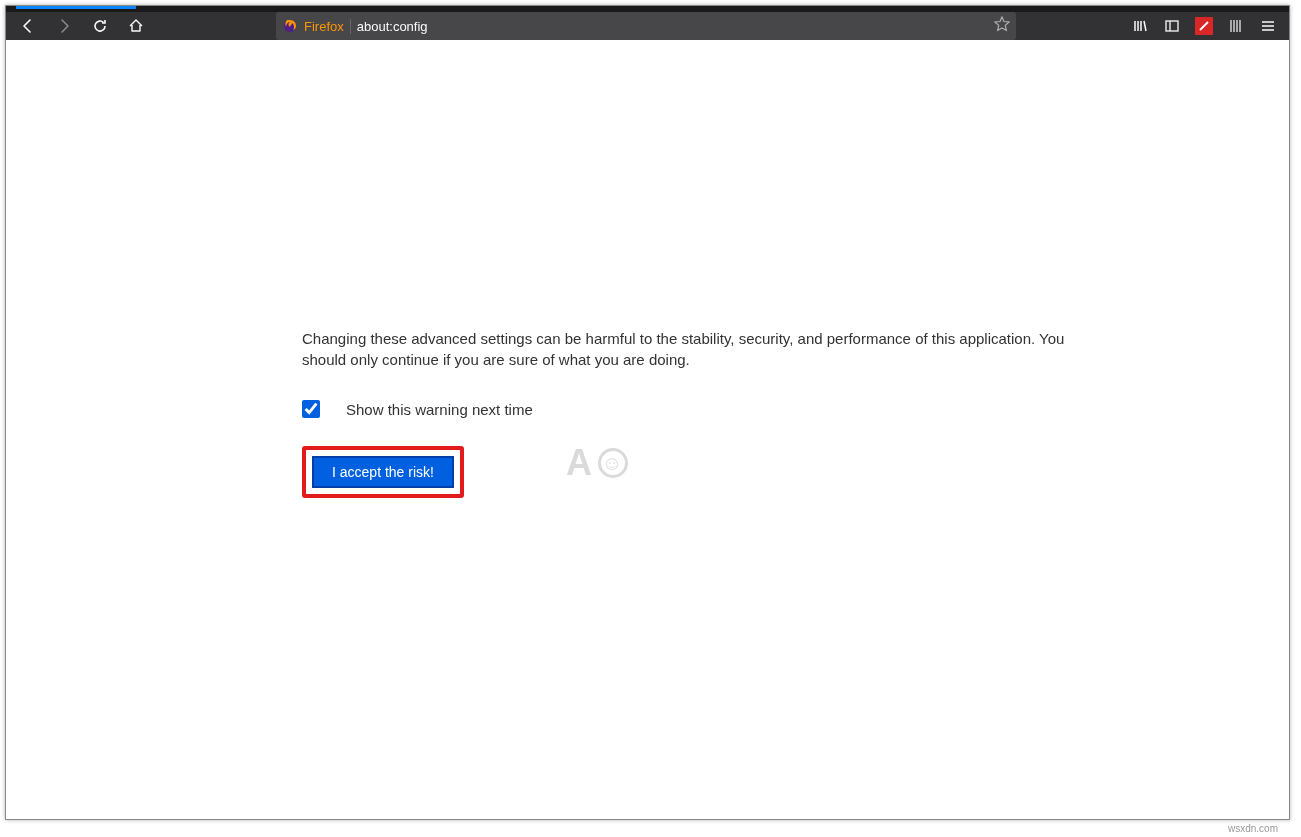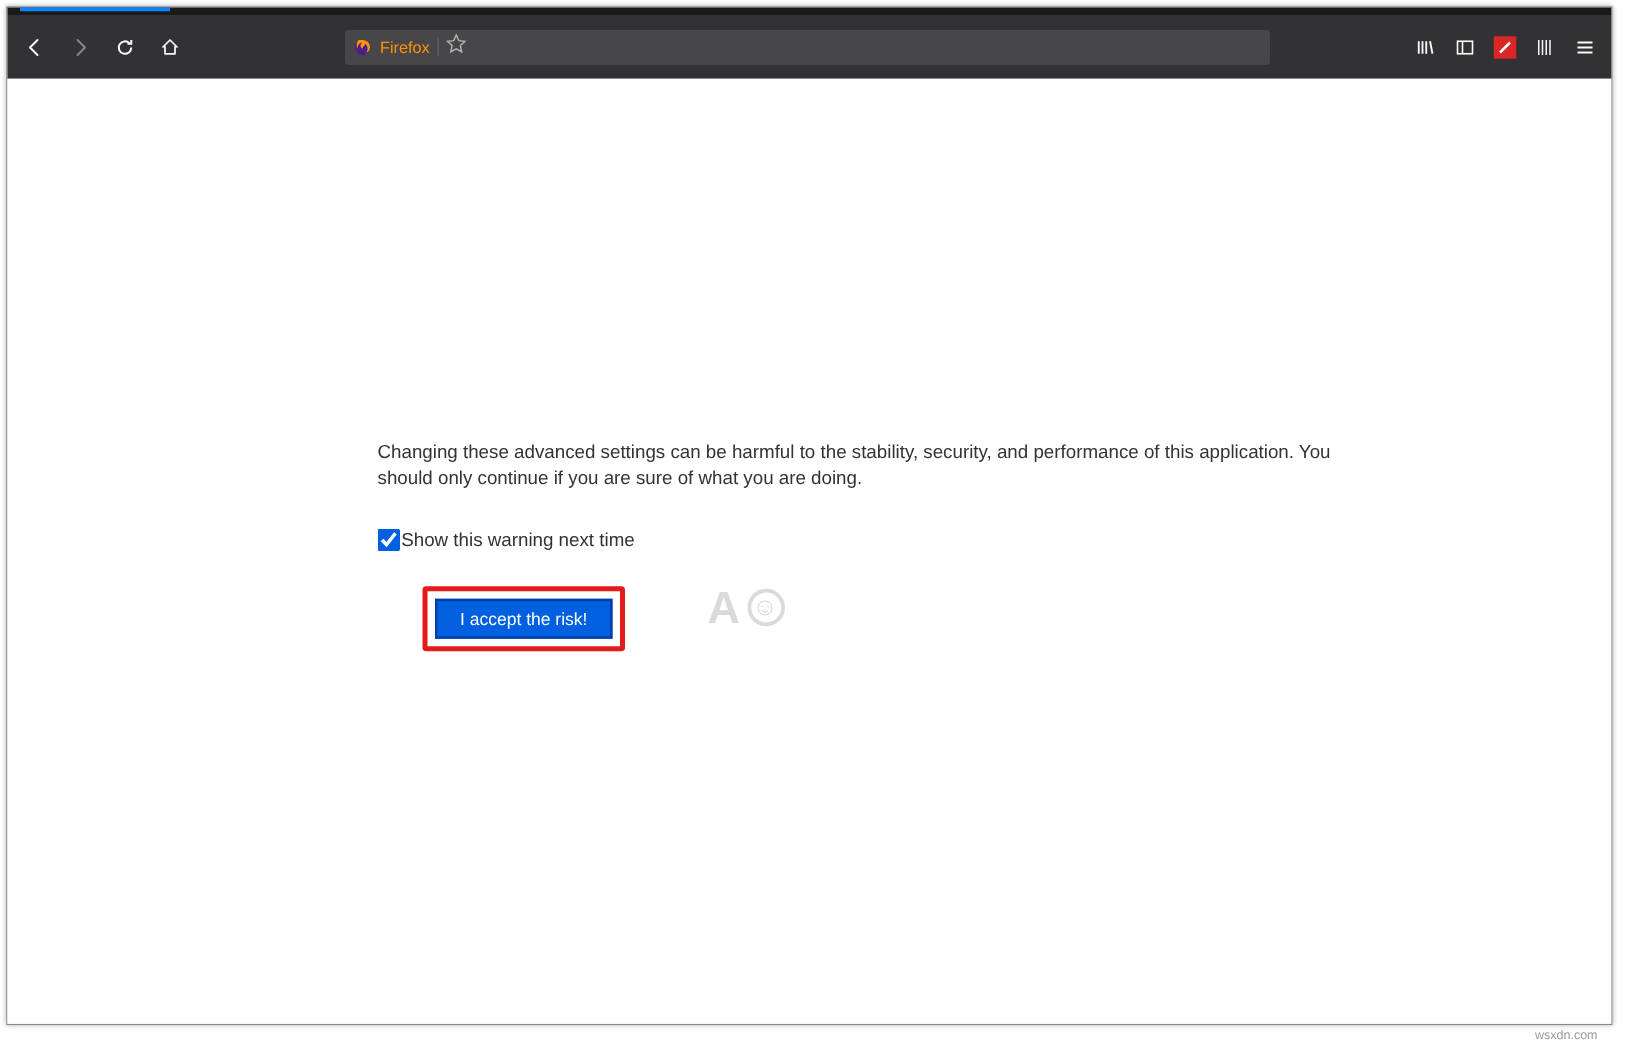--- a/index.html
+++ b/index.html
@@ -26,21 +26,21 @@
     background: #1a1a1a;
     display: flex;
   }
   .tab-strip .active-line {
     width: 120px;
     height: 3px;
     background: #0a84ff;
     margin-left: 10px;
   }
   .toolbar {
-    height: 51px;
+    height: 28px;
     background: #323234;
     display: flex;
     align-items: center;
     padding: 0 6px;
     gap: 4px;
   }
   .tb-btn {
     width: 32px;
     height: 32px;
     display: flex;
@@ -125,32 +125,32 @@
     max-width: 790px;
     font-size: 15px;
     color: #333;
     line-height: 1.4;
   }
   .checkbox-row {
     margin-top: 30px;
     margin-left: 78px;
     display: flex;
     align-items: center;
-    gap: 1px;
+    gap: 26px;
     font-size: 15px;
     color: #333;
   }
   .checkbox-row input {
     width: 18px;
     height: 18px;
     accent-color: #0060df;
   }
   .btn-wrap {
     margin-top: 28px;
-    margin-left: 114px;
+    margin-left: 78px;
     display: inline-block;
     padding: 6px;
     border: 4px solid #e21b1b;
     border-radius: 3px;
   }
   .accept-btn {
     background: #0060df;
     color: #fff;
     border: 2px solid #003eaa;
     font-size: 14px;
@@ -218,20 +218,21 @@
     </div>
 
     <div class="urlbar">
       <span class="ff-logo">
         <svg width="16" height="16" viewBox="0 0 16 16">
             <circle cx="8" cy="8" r="6" fill="#4a1f8a"></circle>
             <path d="M8 2c4 0 6 3 6 6 0 1-1 4-3 4 2-2 1-6-1-7 0 2-2 2-2 4-2-1-2-4 0-5-2 0-4 2-4 5-1-2-1-5 1-7 1 0 2 0 3 0z" fill="#ff9400"></path>
           </svg>
       </span>
       <span class="ff-label">Firefox</span>
+      <input class="url-text" type="text" readonly="" value="about:config" style="">
       <span class="bookmark">
         <svg width="16" height="16" viewBox="0 0 16 16">
             <path d="M8 1l2 4.5 5 .5-3.7 3.4 1 5L8 12l-4.3 2.4 1-5L1 6l5-.5z" stroke="#b0b0b0" stroke-width="1.2" fill="none"></path>
           </svg>
       </span>
     </div>
 
     <div class="right-icons">
       <div class="tb-btn">
         <svg width="16" height="16" viewBox="0 0 16 16">

